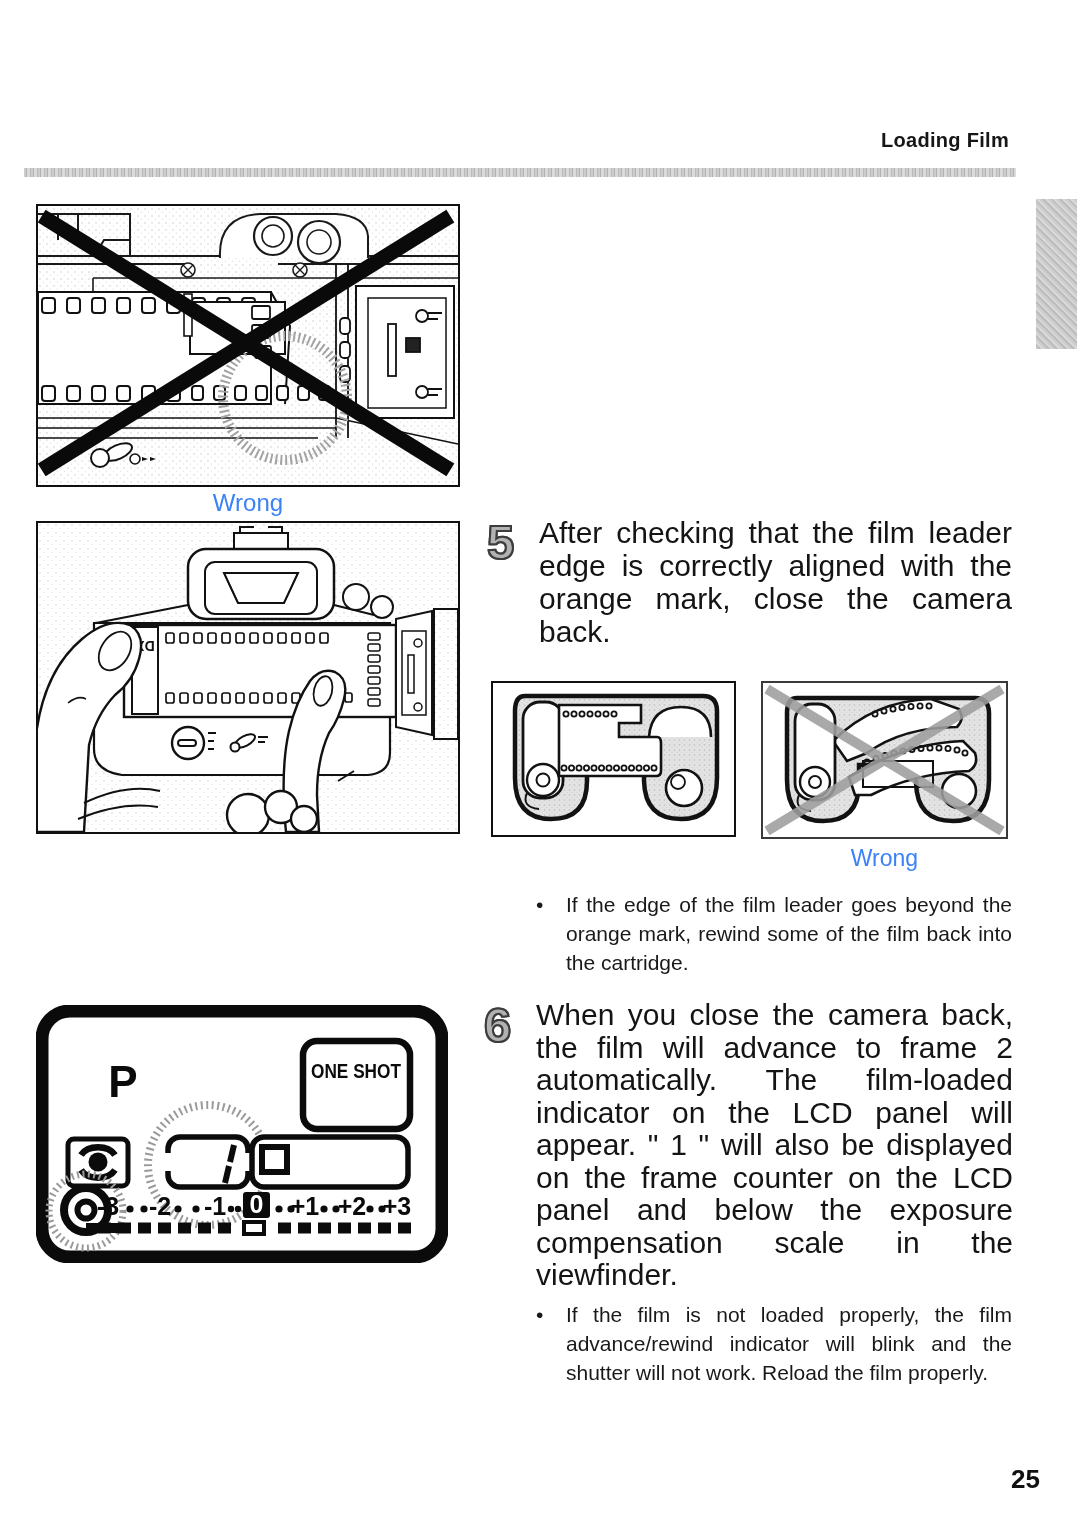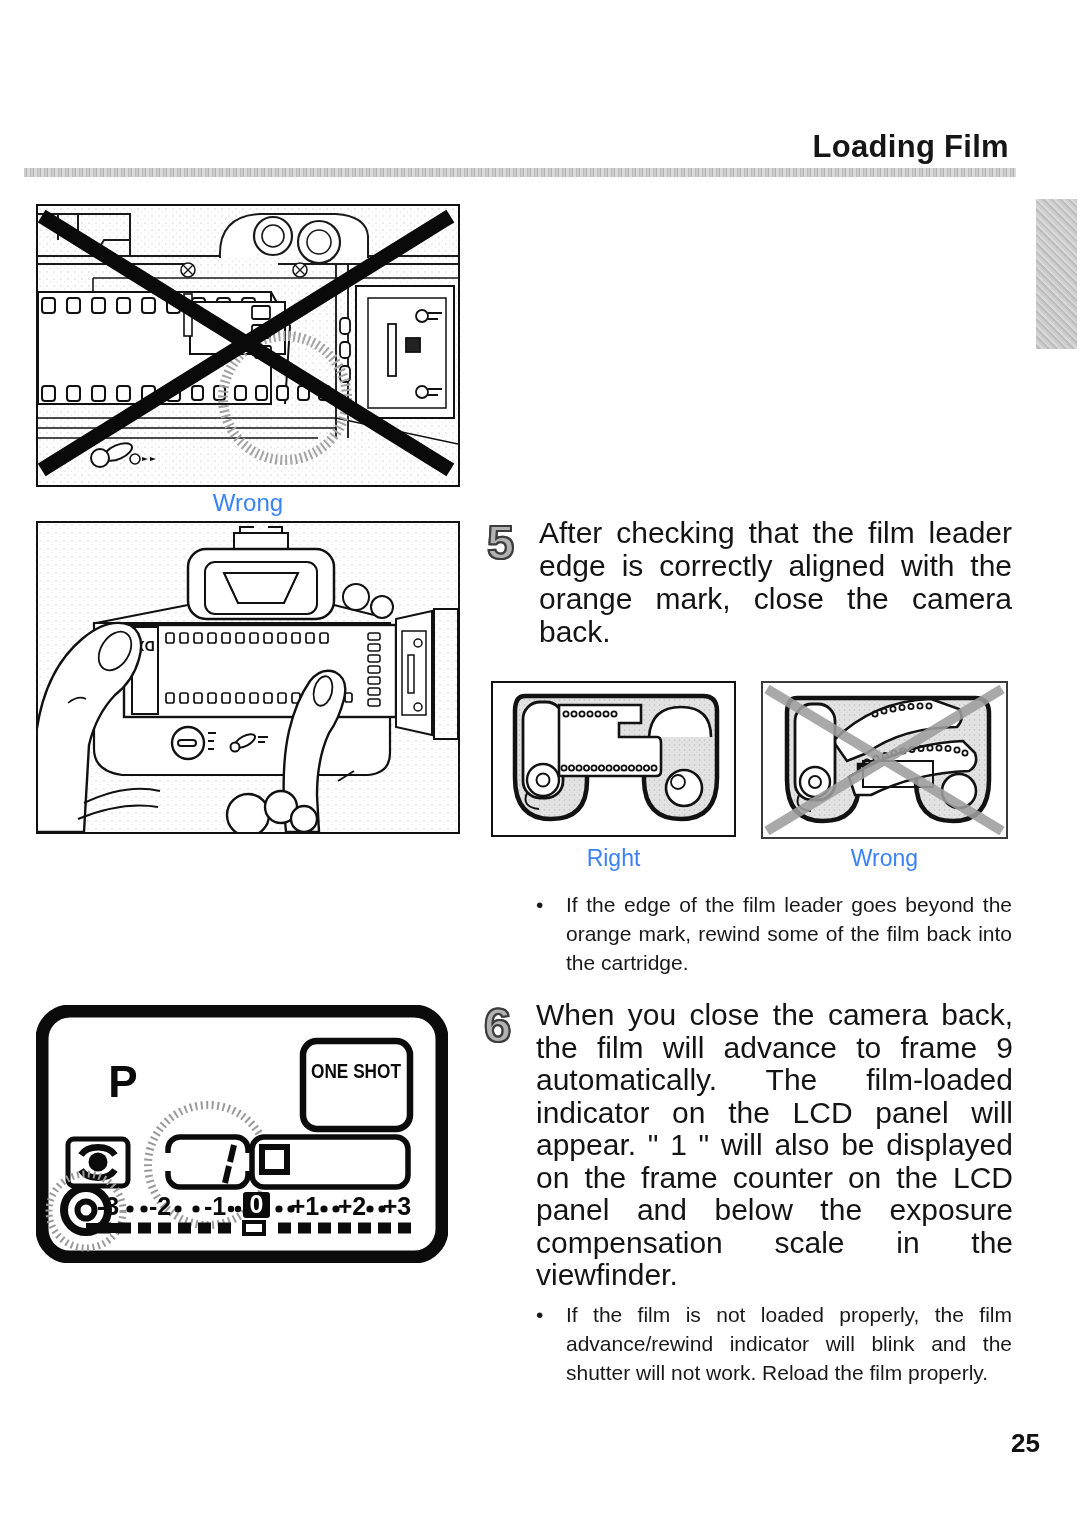--- a/index.html
+++ b/index.html
@@ -3,21 +3,21 @@
 <meta charset="utf-8">
 <style>
   html,body{margin:0;padding:0;background:#888;}
   #page{
     position:relative;width:1080px;height:1527px;background:#ffffff;
     font-family:"Liberation Sans","DejaVu Sans",sans-serif;color:#1d1d1d;
     overflow:hidden;margin:0 auto;
   }
   .abs{position:absolute;}
   
-  #header-title{top:129px;right:71px;font-size:31px;font-weight:bold;color:#161616;letter-spacing:0.3px;}
+  #header-title{top:129px;right:71px;font-size:20px;font-weight:bold;color:#161616;letter-spacing:0.3px;}
   #header-rule{left:24px;top:168px;width:992px;height:9px;
     background:repeating-linear-gradient(90deg,#c7c7c7 0 2px,#a9a9a9 2px 3px,#d6d6d6 3px 6px,#b3b3b3 6px 7px);
     opacity:.9;}
   #section-tab{left:1036px;top:199px;width:41px;height:150px;
     background:repeating-linear-gradient(45deg,#cdcdcd 0 2px,#bdbdbd 2px 4px,#d8d8d8 4px 6px);}
   
   .figbox{border:2px solid #101010;background:#fff;box-sizing:border-box;}
   #fig1{left:36px;top:204px;width:424px;height:283px;}
   #fig2{left:36px;top:521px;width:424px;height:313px;}
   #fig-right{left:491px;top:681px;width:245px;height:156px;}
@@ -38,21 +38,21 @@
   #step6-text{left:536px;top:999px;width:477px;line-height:32.5px;}
   
   .note{display:flex;font-size:21px;line-height:29px;color:#191919;}
   .note .bullet{width:30px;flex:0 0 30px;}
   .note .ntext{flex:1;text-align:justify;}
   #note1{left:536px;top:890px;width:476px;}
   #note2{left:536px;top:1300px;width:476px;}
   
   #lcd{left:36px;top:1005px;width:412px;height:258px;}
   
-  #page-number{top:1428px;right:40px;font-size:26px;font-weight:bold;color:#111;}
+  #page-number{top:1464px;right:40px;font-size:26px;font-weight:bold;color:#111;}
   svg{display:block;}
 </style>
 </head>
 <body>
 
 <div id="page">
 
   <div class="abs" id="header-title">Loading Film</div>
   <div class="abs" id="header-rule"></div>
   <div class="abs" id="section-tab"></div>
@@ -339,30 +339,29 @@
         <rect x="32" y="21" width="40" height="96" rx="17" fill="#ffffff" stroke="#121212" stroke-width="2.8"></rect>
         <circle cx="52" cy="99" r="15" fill="#ffffff" stroke="#121212" stroke-width="2.4"></circle>
         <circle cx="52" cy="99" r="6" fill="#ffffff" stroke="#121212" stroke-width="2"></circle>
         <path d="M36,112 Q30,126 48,128" fill="none" stroke="#121212" stroke-width="2"></path>
       </g>
       <circle cx="196" cy="108" r="17" fill="#ffffff" stroke="#121212" stroke-width="2.6"></circle>
       <rect x="100" y="78" width="70" height="26" fill="none" stroke="#121212" stroke-width="2"></rect>
       <path d="M4,6 L239,148 M239,6 L4,148" stroke="#9e9e9e" stroke-width="10" opacity="0.88"></path>
     </svg>
   </div>
-  <div class="abs figcap" id="cap-right">Right</div>
   <div class="abs figcap" id="cap-wrong">Wrong</div>
 
   <div class="abs note" id="note1">
     <div class="bullet">•</div>
     <div class="ntext">If the edge of the film leader goes beyond the orange mark, rewind some of the film back into the cartridge.</div>
   </div>
 
   <div class="abs stepnum" id="step6-num">6</div>
-  <div class="abs steptext" id="step6-text">When you close the camera back, the film will advance to frame 9 automatically. The film-loaded indicator on the LCD panel will appear. " 1 " will also be displayed on the frame counter on the LCD panel and below the exposure compensation scale in the viewfinder.</div>
+  <div class="abs steptext" id="step6-text">When you close the camera back, the film will advance to frame 2 automatically. The film-loaded indicator on the LCD panel will appear. " 1 " will also be displayed on the frame counter on the LCD panel and below the exposure compensation scale in the viewfinder.</div>
 
   <div class="abs" id="lcd">
     <svg width="100%" height="100%" viewBox="0 0 412 258" preserveAspectRatio="none">
       <rect x="6" y="6" width="400" height="246" rx="28" fill="#ffffff" stroke="#0b0b0b" stroke-width="13"></rect>
 
       <text x="87" y="92" font-size="44" font-weight="bold" fill="#0b0b0b" text-anchor="middle">P</text>
 
       <g>
         <rect x="267" y="36" width="107" height="88" rx="14" fill="none" stroke="#0b0b0b" stroke-width="6.5"></rect>
         <text x="320" y="73" font-size="21" font-weight="bold" fill="#0b0b0b" text-anchor="middle" textLength="90" lengthAdjust="spacingAndGlyphs">ONE SHOT</text>

